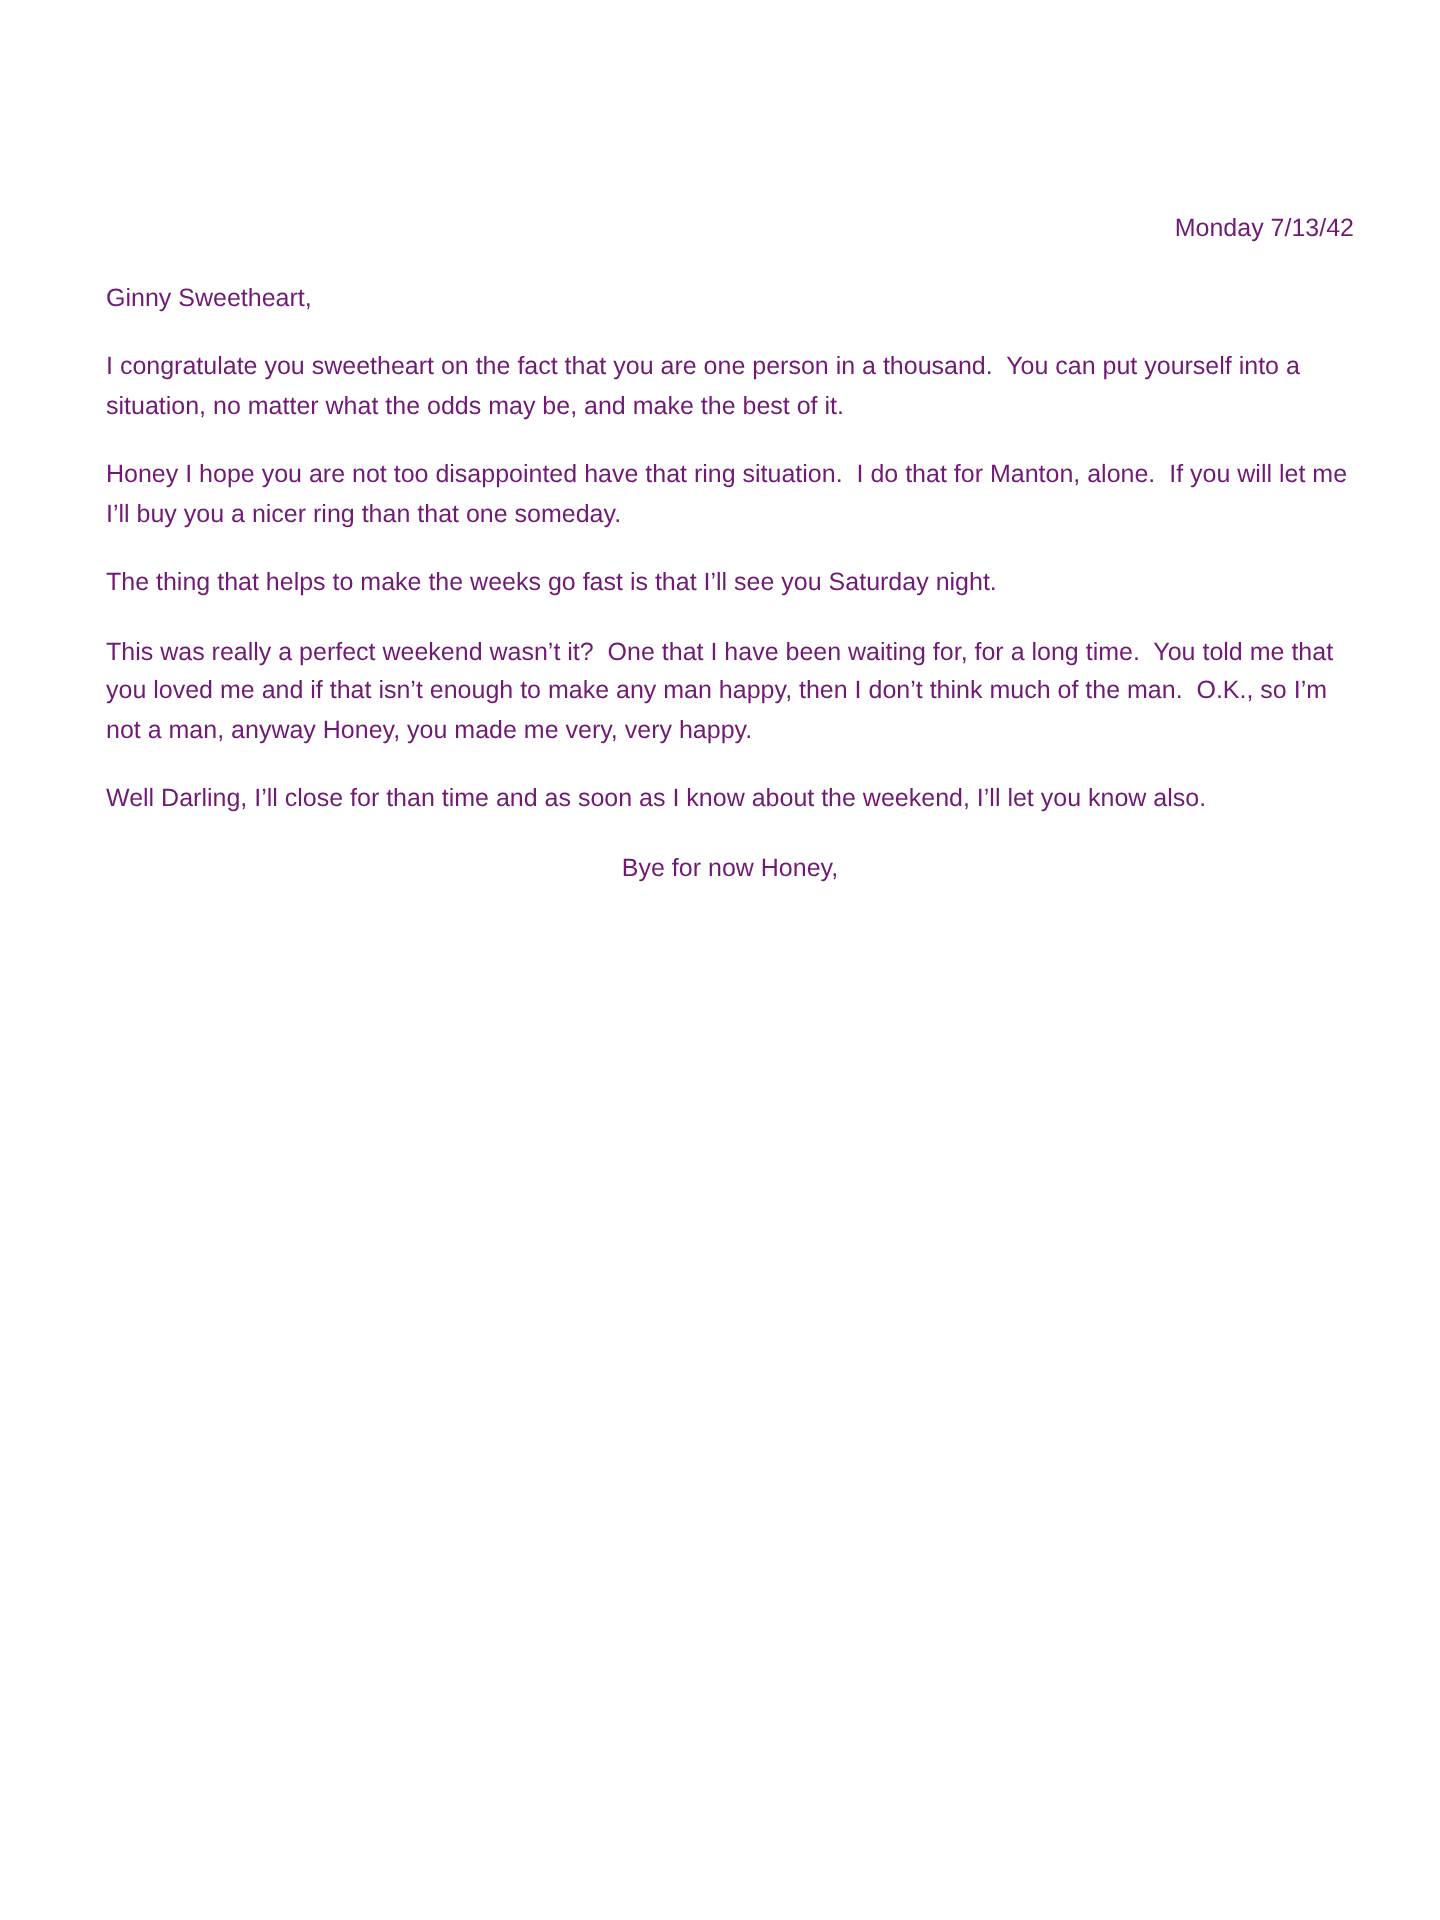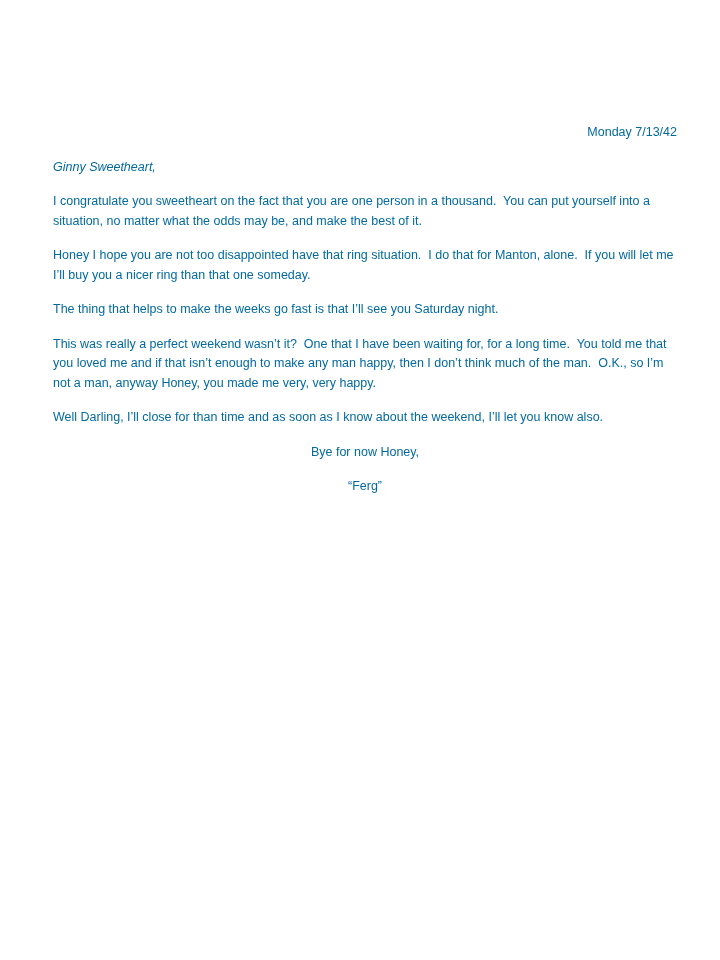--- a/index.html
+++ b/index.html
@@ -11,35 +11,34 @@
     position: relative;
     width: 720px;
     height: 960px;
     background: #ffffff;
     overflow: hidden;
     font-family: "Liberation Sans", sans-serif;
   }
   .content {
     position: absolute;
     left: 53px;
-    top: 123px;
+    top: 105px;
     width: 624px;
-    color: #0369a1;
+    color: #701a75;
     font-size: 12.5px;
     line-height: 19.5px;
   }
   .date-line {
     text-align: right;
     margin: 0 0 15px 0;
     white-space: pre-wrap;
   }
   .salutation {
     margin: 0 0 15px 0;
     white-space: pre-wrap;
-    font-style: italic;
   }
   p.para {
     margin: 0 0 15px 0;
     white-space: pre-wrap;
   }
   .closing-line {
     text-align: center;
     margin: 15px 0 12px 0;
     white-space: pre-wrap;
   }
@@ -62,16 +61,15 @@
 
     <p class="para">The thing that helps to make the weeks go fast is that I’ll see you Saturday night.</p>
 
     <p class="para">This was really a perfect weekend wasn’t it?  One that I have been waiting for, for a long time.  You told me that you loved me and if that isn’t enough to make any man happy, then I don’t think much of the man.  O.K., so I’m not a man, anyway Honey, you made me very, very happy.</p>
 
     <p class="para">Well Darling, I’ll close for than time and as soon as I know about the weekend, I’ll let you know also.</p>
 
     <div class="closing-line">Bye for now Honey,</div>
 
 
-    <div class="closing-line">“Ferg”</div>
 
   </div>
 </div>
 
 </body></html>

